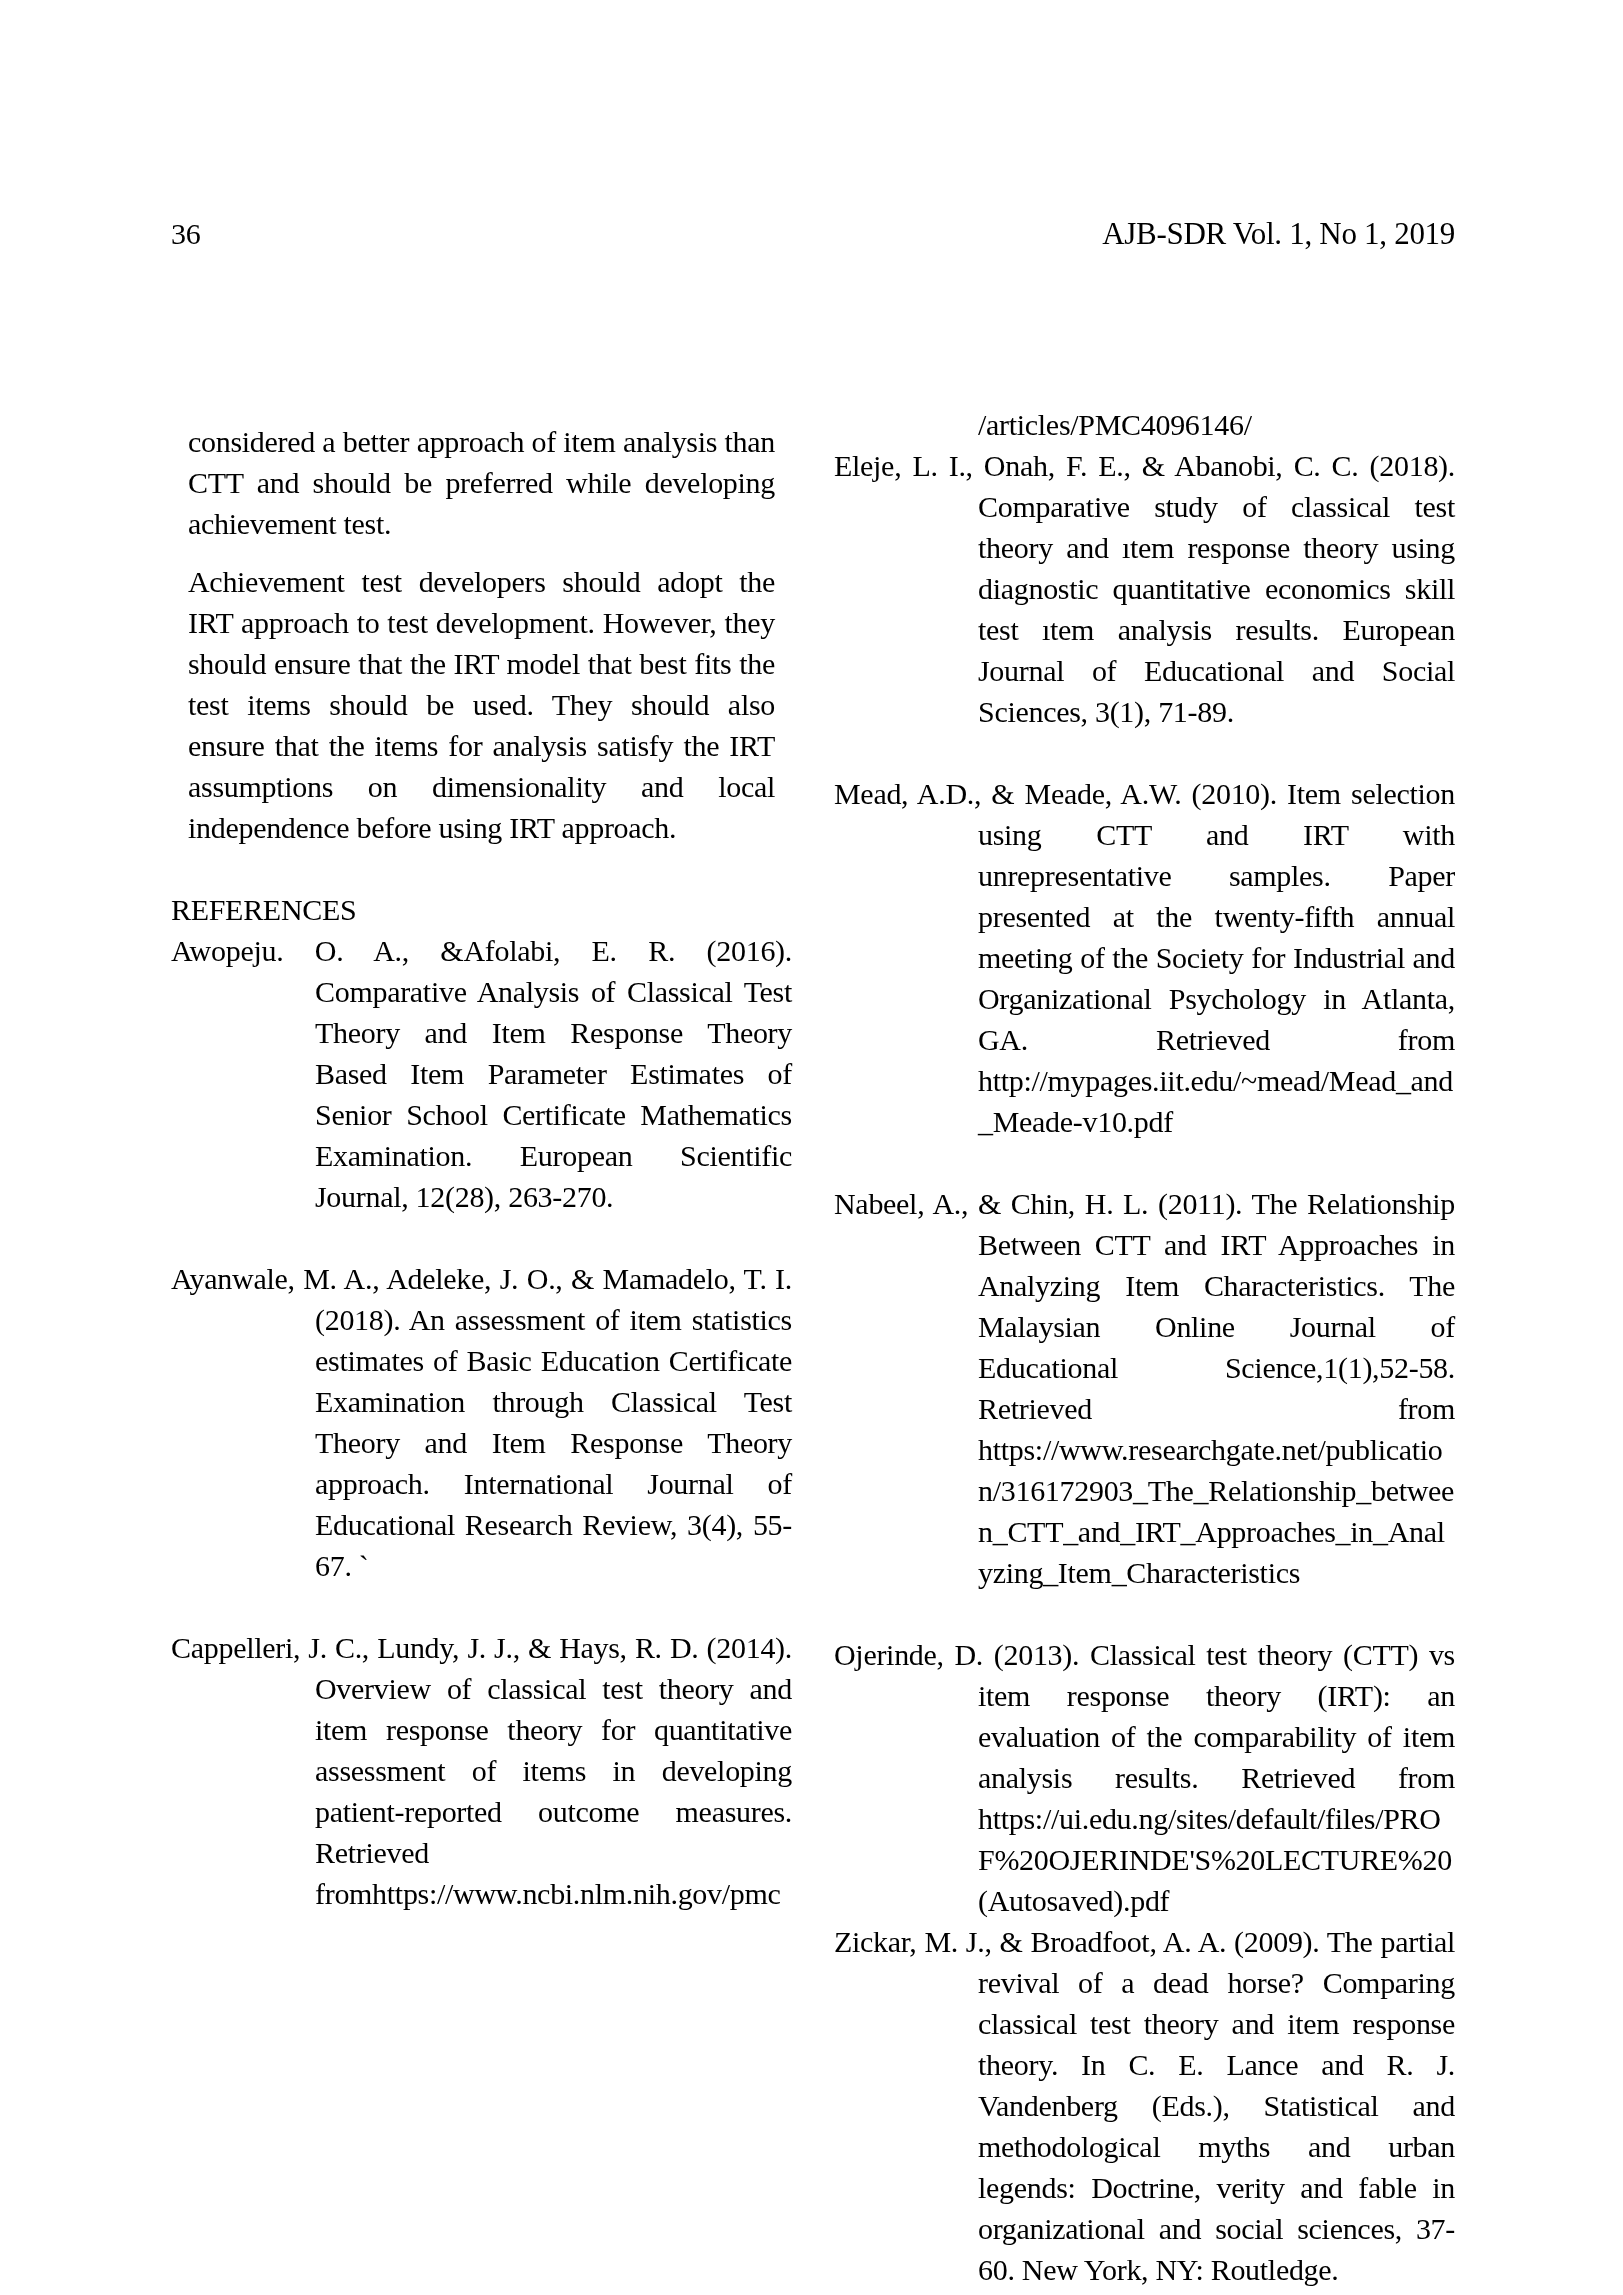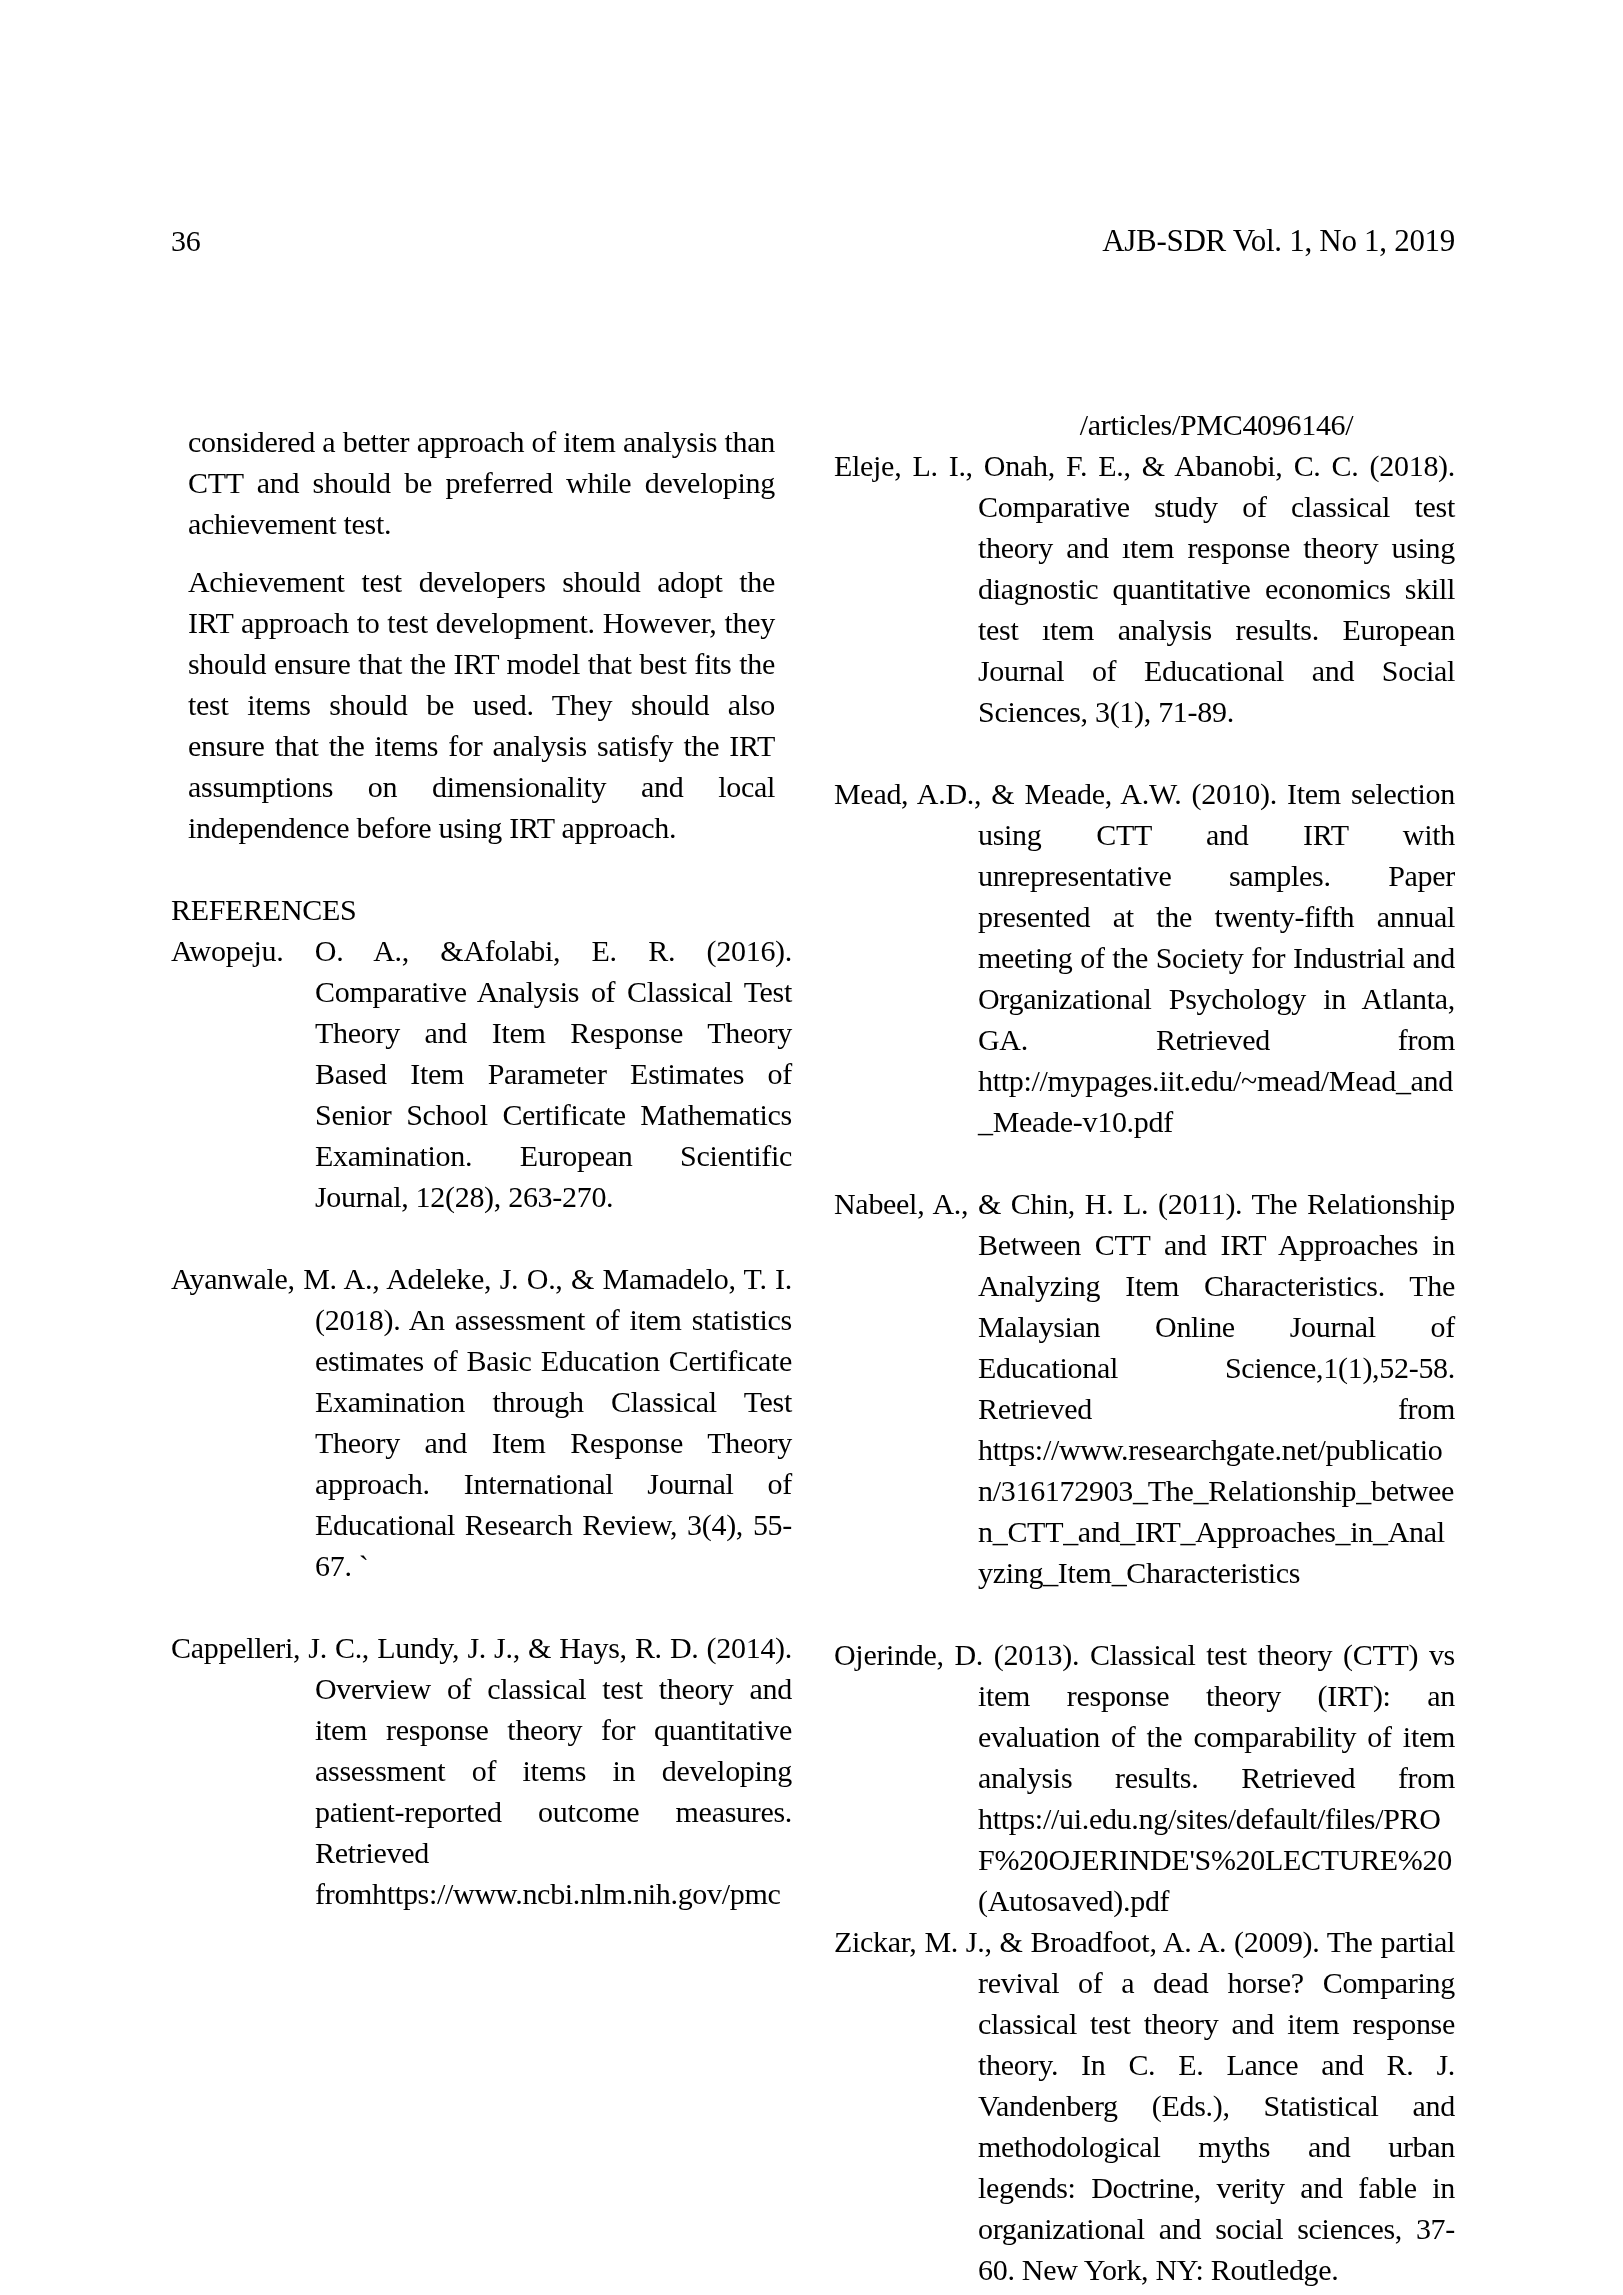--- a/index.html
+++ b/index.html
@@ -13,21 +13,21 @@
     height: 2295px;
     background: #ffffff;
     color: #000000;
     font-family: "Liberation Serif", "DejaVu Serif", serif;
     font-size: 30px;
     line-height: 41px;
     letter-spacing: -0.3px;
   }
   .header {
     position: absolute;
-    top: 220px;
+    top: 213px;
     left: 171px;
     right: 168px;
     display: flex;
     justify-content: space-between;
     align-items: baseline;
   }
   .page-number {
     font-size: 30px;
   }
   .journal-ref {
@@ -52,21 +52,21 @@
   }
   .ref {
     margin: 0;
     padding-left: 144px;
     text-indent: -144px;
   }
   .gap-before { margin-top: 41px; }
   .cont-line {
     margin: 0;
     padding-left: 144px;
-    text-align: center;
+    text-align: left;
   }
 </style>
 </head>
 <body>
 
 <div class="page">
 
   <div class="header">
     <span class="page-number">36</span>
     <span class="journal-ref">AJB-SDR Vol. 1, No 1, 2019</span>

